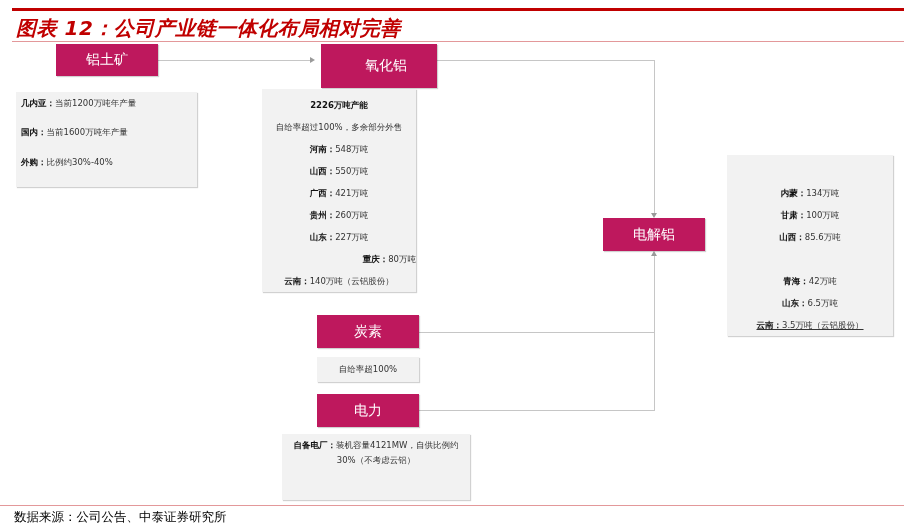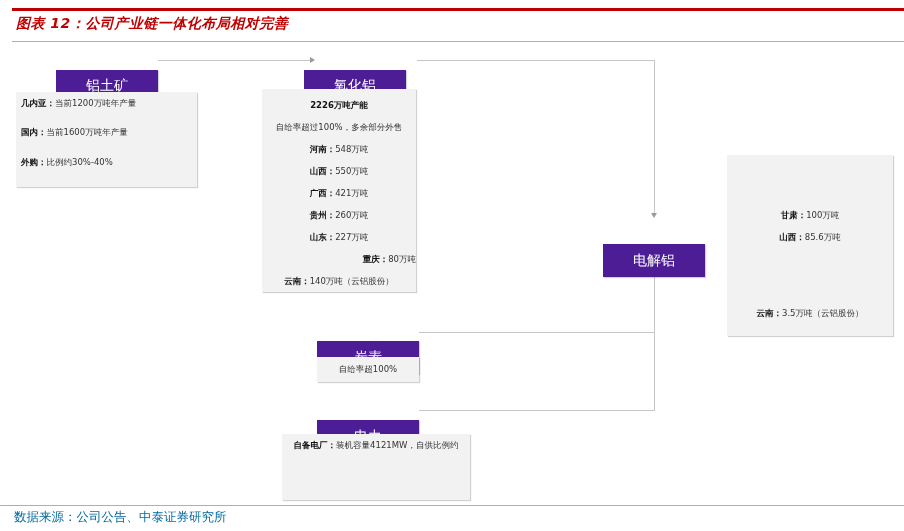--- a/index.html
+++ b/index.html
@@ -1,26 +1,26 @@
 <!DOCTYPE html>
 <html><head>
 <meta charset="utf-8">
 <style>
   html, body { margin: 0; padding: 0; background: #ffffff; }
   body { width: 904px; height: 531px; position: relative; overflow: hidden;
          font-family: "DejaVu Sans", "Liberation Sans", sans-serif; }
   .top-rule { position: absolute; left: 12px; right: 0; top: 8px; height: 3px; background: #c00000; }
-  .title { position: absolute; left: 16px; top: 15px; font-size: 14px; font-weight: bold;
+  .title { position: absolute; left: 16px; top: 15px; font-size: 20px; font-weight: bold;
            font-style: italic; color: #c00000; letter-spacing: 0.5px; white-space: nowrap; }
   .title-rule { position: absolute; left: 12px; right: 0; top: 41px; height: 1px; background: #e3989a; }
   .bottom-rule { position: absolute; left: 0; right: 0; top: 505px; height: 1px; background: #e3989a; }
-  .source { position: absolute; left: 14px; top: 509px; font-size: 12.5px; color: #0369a1; white-space: nowrap; }
+  .source { position: absolute; left: 14px; top: 509px; font-size: 12.5px; color: #000000; white-space: nowrap; }
 
-  .node { position: absolute; background: #4c1d95; color: #ffffff; display: flex; align-items: center;
-          justify-content: center; font-size: 14px; box-shadow: 1px 1px 1px rgba(0,0,0,0.18); margin-top: 26px; }
+  .node { position: absolute; background: #be185d; color: #ffffff; display: flex; align-items: center;
+          justify-content: center; font-size: 14px; box-shadow: 1px 1px 1px rgba(0,0,0,0.18); }
   .info { position: absolute; background: #f2f2f2; box-shadow: 1px 1px 1px rgba(0,0,0,0.18);
           font-size: 8.5px; color: #333; }
   .info-left .row { position: absolute; left: 5px; white-space: nowrap; }
   .info-center { text-align: center; }
   .info-center .row { position: absolute; left: 0; right: 0; white-space: nowrap; }
   .row .k { font-weight: bold; color: #111; }
   .hdr { font-weight: bold; color: #111; }
 
   .line { position: absolute; background: #c6c6c6; }
   .arrow-r { position: absolute; width: 0; height: 0; border-top: 3px solid transparent;
@@ -43,21 +43,21 @@
 <div class="line" style="left:654px;top:60px;width:1px;height:153px;"></div>
 <div class="arrow-d" style="left:651px;top:213px;"></div>
 <div class="line" style="left:419px;top:332px;width:236px;height:1px;"></div>
 <div class="line" style="left:419px;top:410px;width:236px;height:1px;"></div>
 <div class="line" style="left:654px;top:256px;width:1px;height:155px;"></div>
 <div class="arrow-u" style="left:651px;top:251px;"></div>
 
 <div class="node" style="left:56px;top:44px;width:102px;height:32px;">
   <span>铝土矿</span>
 </div>
-<div class="node" style="left:304px;top:44px;width:102px;height:32px;">
+<div class="node" style="left:321px;top:44px;width:102px;height:44px;padding-left:14px;">
   <span>氧化铝</span>
 </div>
 <div class="node" style="left:603px;top:218px;width:102px;height:33px;">
   <span>电解铝</span>
 </div>
 <div class="node" style="left:317px;top:315px;width:102px;height:33px;">
   <span>炭素</span>
 </div>
 <div class="node" style="left:317px;top:394px;width:102px;height:33px;">
   <span>电力</span>
@@ -75,27 +75,31 @@
   <div class="row" style="top:55px;"><span class="k">河南：</span><span>548万吨</span></div>
   <div class="row" style="top:77px;"><span class="k">山西：</span><span>550万吨</span></div>
   <div class="row" style="top:99px;"><span class="k">广西：</span><span>421万吨</span></div>
   <div class="row" style="top:121px;"><span class="k">贵州：</span><span>260万吨</span></div>
   <div class="row" style="top:143px;"><span class="k">山东：</span><span>227万吨</span></div>
   <div class="row" style="top:165px;text-align:right;"><span class="k">重庆：</span><span>80万吨</span></div>
   <div class="row" style="top:187px;"><span class="k">云南：</span><span>140万吨（云铝股份）</span></div>
 </div>
 
 <div class="info info-center" style="left:727px;top:155px;width:166px;height:181px;">
+  <div class="row" style="top:33px;"><span class="k">内蒙：</span><span>134万吨</span></div>
   <div class="row" style="top:55px;"><span class="k">甘肃：</span><span>100万吨</span></div>
   <div class="row" style="top:77px;"><span class="k">山西：</span><span>85.6万吨</span></div>
-  <div class="row" style="top:153px;"><span class="k">云南：</span><span>3.5万吨（云铝股份）</span></div>
+  <div class="row" style="top:121px;"><span class="k">青海：</span><span>42万吨</span></div>
+  <div class="row" style="top:143px;"><span class="k">山东：</span><span>6.5万吨</span></div>
+  <div class="row" style="top:165px;text-decoration:underline;"><span class="k">云南：</span><span>3.5万吨（云铝股份）</span></div>
 </div>
 
 <div class="info info-center" style="left:317px;top:357px;width:102px;height:25px;">
   <div class="row" style="top:7px;">自给率超100%</div>
 </div>
 
 <div class="info info-center" style="left:282px;top:434px;width:188px;height:66px;">
   <div class="row" style="top:6px;"><span class="k">自备电厂：</span><span>装机容量4121MW，自供比例约</span></div>
+  <div class="row" style="top:21px;">30%（不考虑云铝）</div>
 </div>
 
 <div class="bottom-rule"></div>
 <div class="source">数据来源：公司公告、中泰证券研究所</div>
 
 </body></html>

